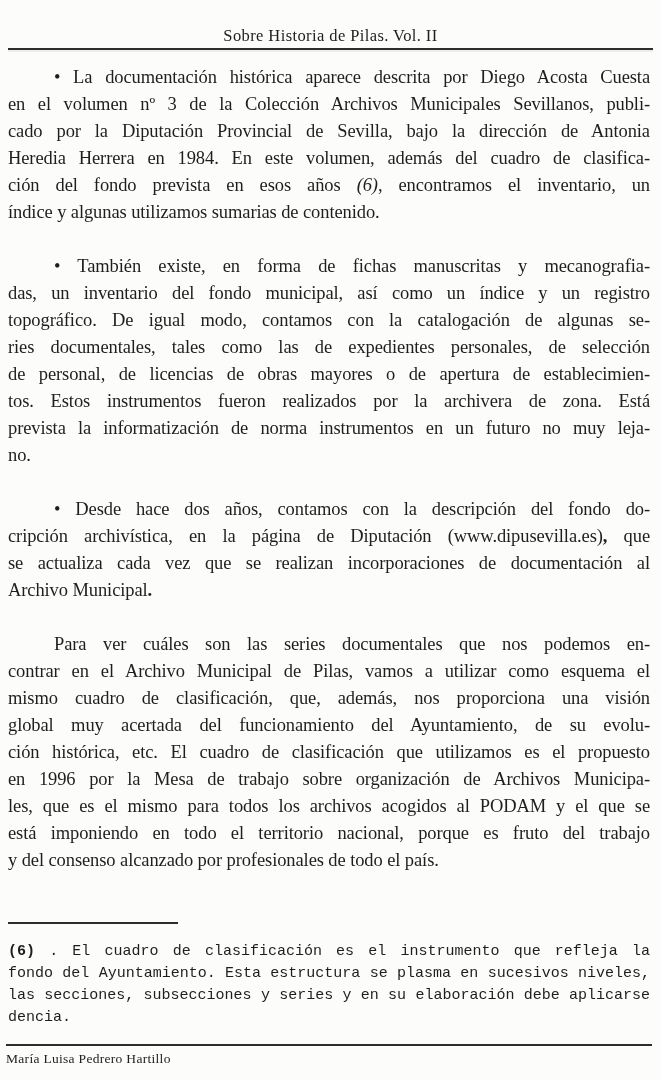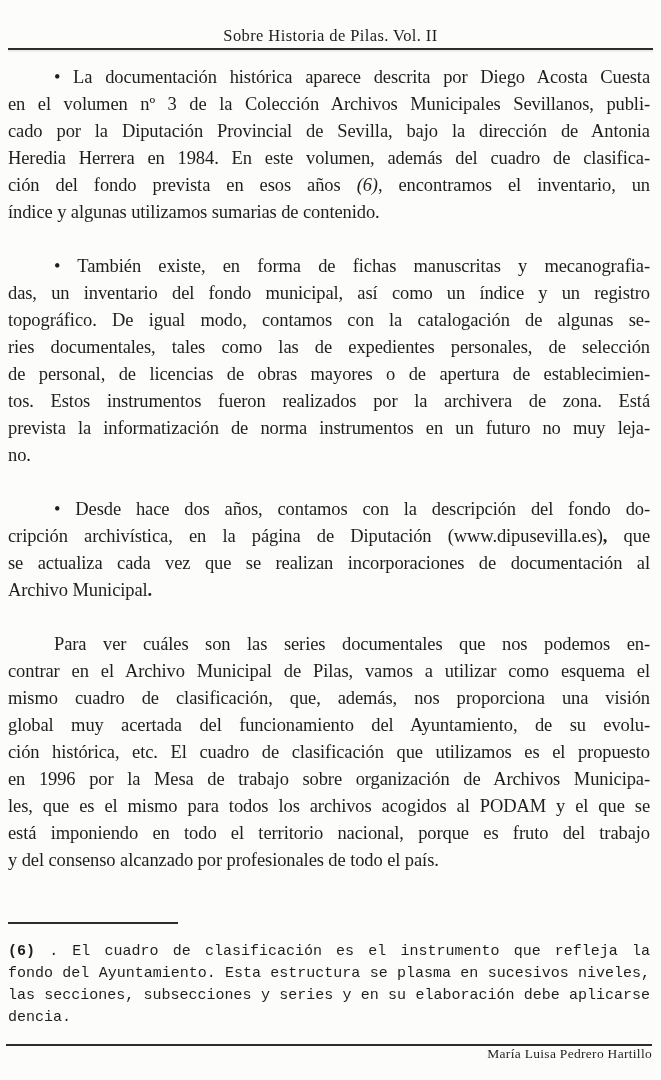--- a/index.html
+++ b/index.html
@@ -70,21 +70,22 @@
     font-size:15px;
   }
   .fn-line::after{content:"";display:inline-block;width:100%;height:0;vertical-align:top;}
   .fn-line.last{text-align:left;}
   .fn-line.last::after{content:none;}
   
   .footer{
     position:absolute;
     left:6px;right:9px;top:1044px;
     border-top:2px solid var(--rule);
-    text-align:right;
+    text-align:left;
+    padding-top:5px;
     font-size:13.5px;
     letter-spacing:.3px;
   }
 </style>
 </head>
 <body>
 
 <div class="page">
 
   <div>

